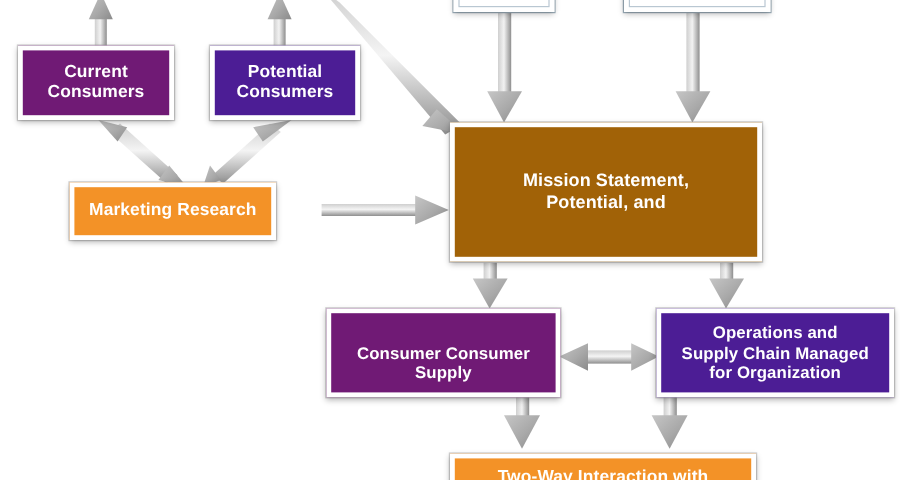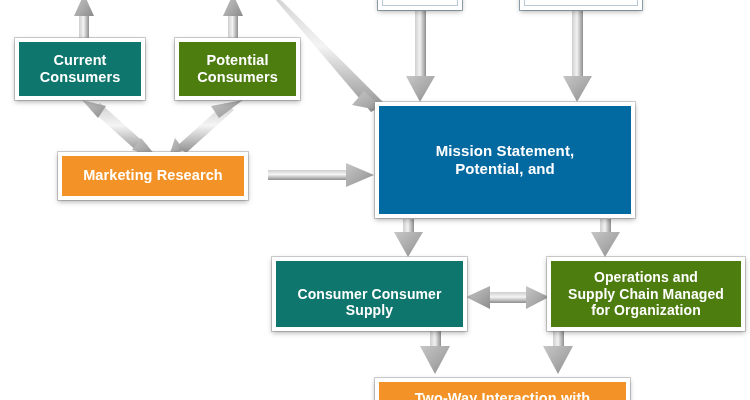--- a/index.html
+++ b/index.html
@@ -24,24 +24,24 @@
     justify-content: center;
     text-align: center;
     color: #ffffff;
     font-weight: bold;
     line-height: 1.18;
     letter-spacing: 0.1px;
     box-shadow: 0 2px 5px rgba(0,0,0,0.30), 0 0 0 1px rgba(155,155,155,0.45);
     z-index: 3;
   }
   .node .lbl { display: block; padding: 0 4px; }
-  .node.purple { background: #0f766e; }
-  .node.green  { background: #4d7c0f; }
+  .node.purple { background: #701a75; }
+  .node.green  { background: #4c1d95; }
   .node.orange { background: #F39227; }
-  .node.red    { background: #0369a1; }
+  .node.red    { background: #a16207; }
   .node.blank  { background: #fdfdfd; border-color:#ffffff; box-shadow: 0 2px 5px rgba(0,0,0,0.28), 0 0 0 1px #9fb1bd; }
   .node.blank .inner {
     position:absolute; inset:0;
     border:1px solid #b9c7d2;
     background:#ffffff;
   }
   svg.arrows {
     position: absolute;
     left: 0; top: 0;
     width: 750px; height: 400px;
@@ -156,21 +156,21 @@
     </span>
   </div>
 
   <div class="node green" style="left:175px; top:38px; width:125px; height:62px; font-size:14.5px;">
     <span class="lbl">
       <span>Potential</span><br>
       <span>Consumers</span>
     </span>
   </div>
 
-  <div class="node orange" style="left:58px; top:152px; width:190px; height:48px; font-size:14.5px;">
+  <div class="node orange" style="left:58px; top:152px; width:172px; height:48px; font-size:14.5px;">
     <span class="lbl">
       <span>Marketing Research</span>
     </span>
   </div>
 
   <div class="node red" style="left:375px; top:102px; width:260px; height:116px; font-size:15px;">
     <span class="lbl">
       <span>Mission Statement,</span><br>
       <span>Potential, and</span><br>
     </span>

